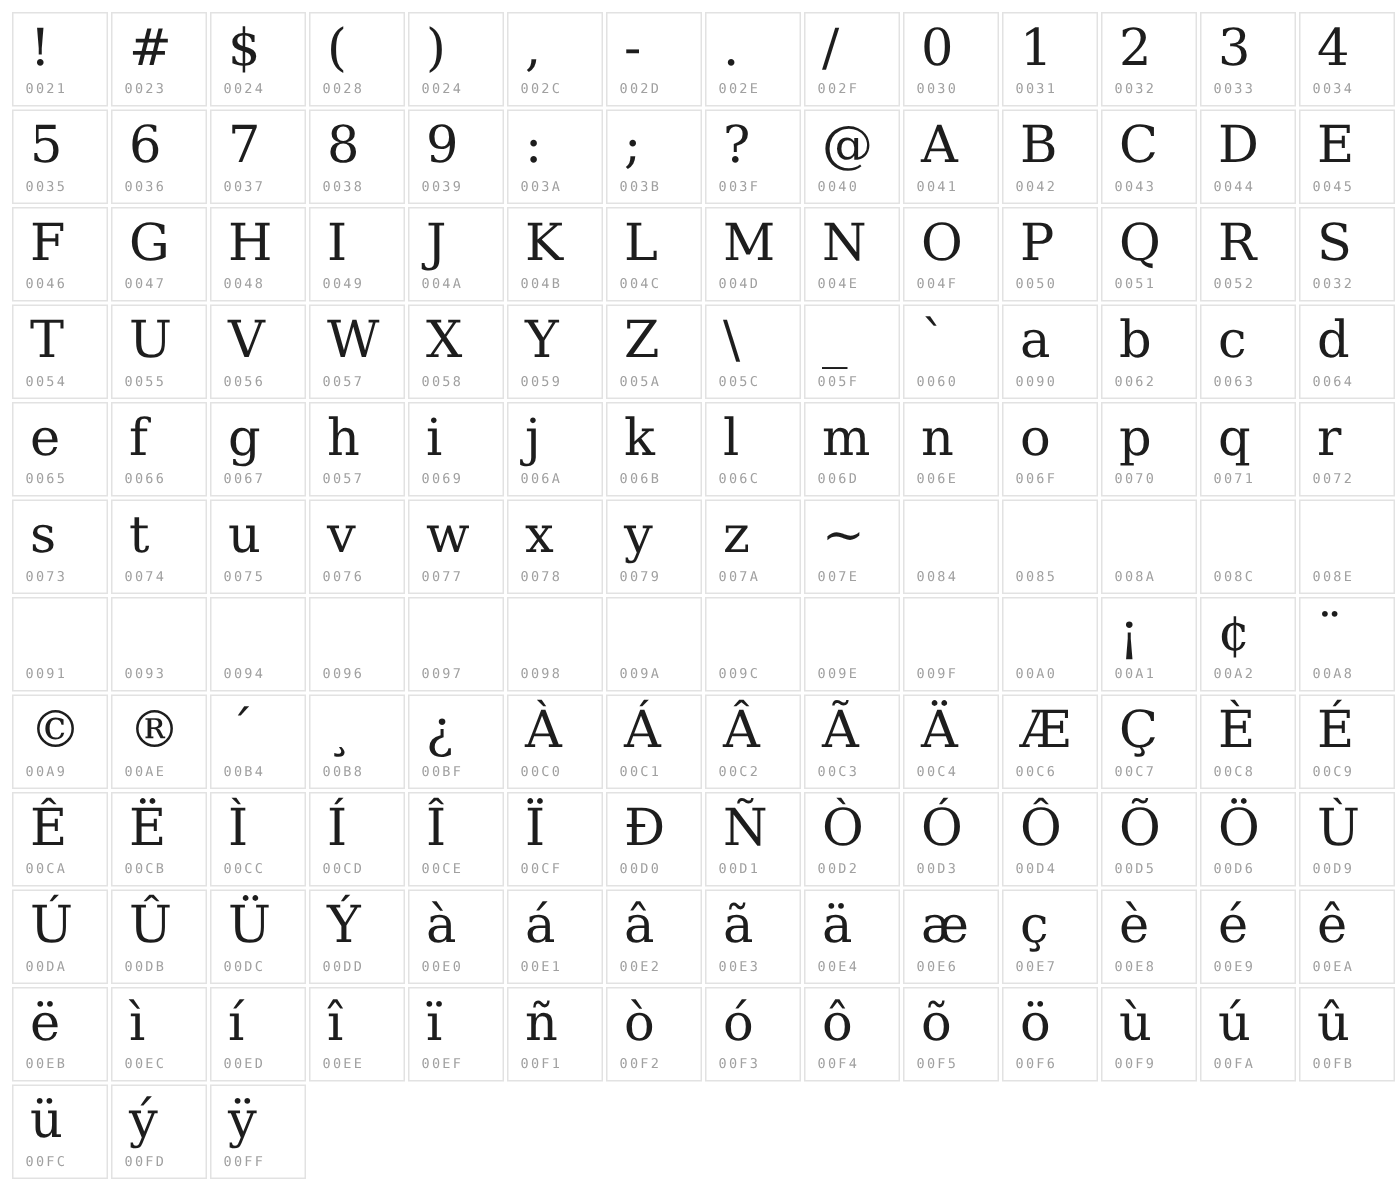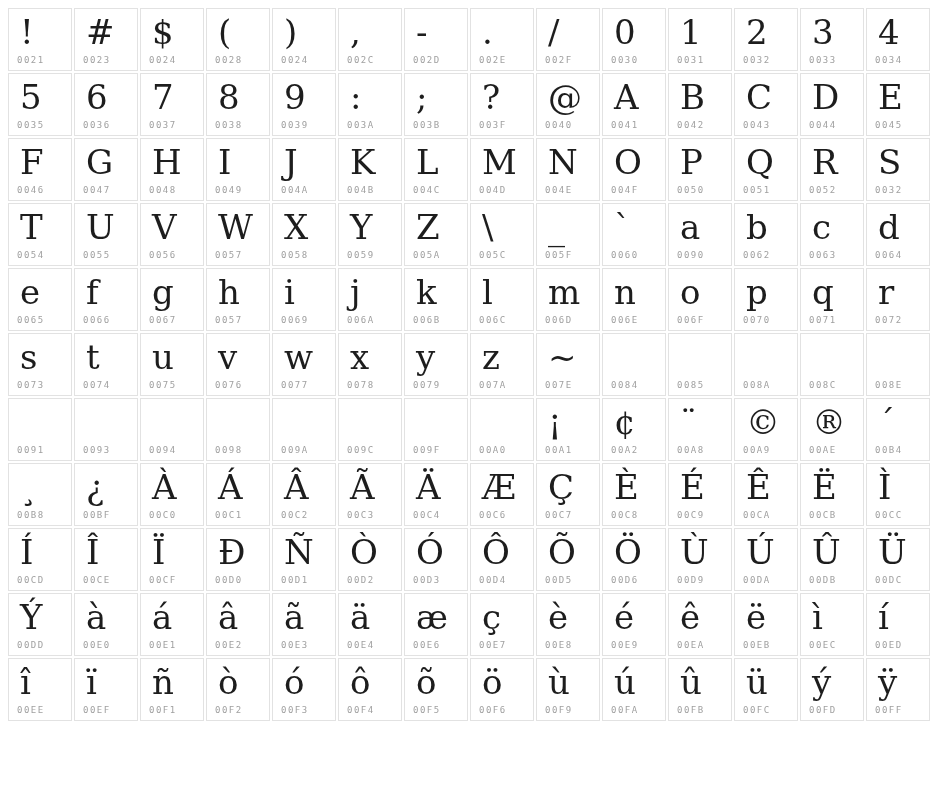--- a/index.html
+++ b/index.html
@@ -395,29 +395,41 @@
     <div class="cell">
       <span class="glyph"></span>
       <span class="code">0093</span>
     </div>
     <div class="cell">
       <span class="glyph"></span>
       <span class="code">0094</span>
     </div>
     <div class="cell">
       <span class="glyph"></span>
+      <span class="code">0096</span>
+    </div>
+    <div class="cell">
+      <span class="glyph"></span>
+      <span class="code">0097</span>
+    </div>
+    <div class="cell">
+      <span class="glyph"></span>
       <span class="code">0098</span>
     </div>
     <div class="cell">
       <span class="glyph"></span>
       <span class="code">009A</span>
     </div>
     <div class="cell">
       <span class="glyph"></span>
       <span class="code">009C</span>
+    </div>
+    <div class="cell">
+      <span class="glyph"></span>
+      <span class="code">009E</span>
     </div>
     <div class="cell">
       <span class="glyph"></span>
       <span class="code">009F</span>
     </div>
     <div class="cell">
       <span class="glyph"></span>
       <span class="code">00A0</span>
     </div>
     <div class="cell">

